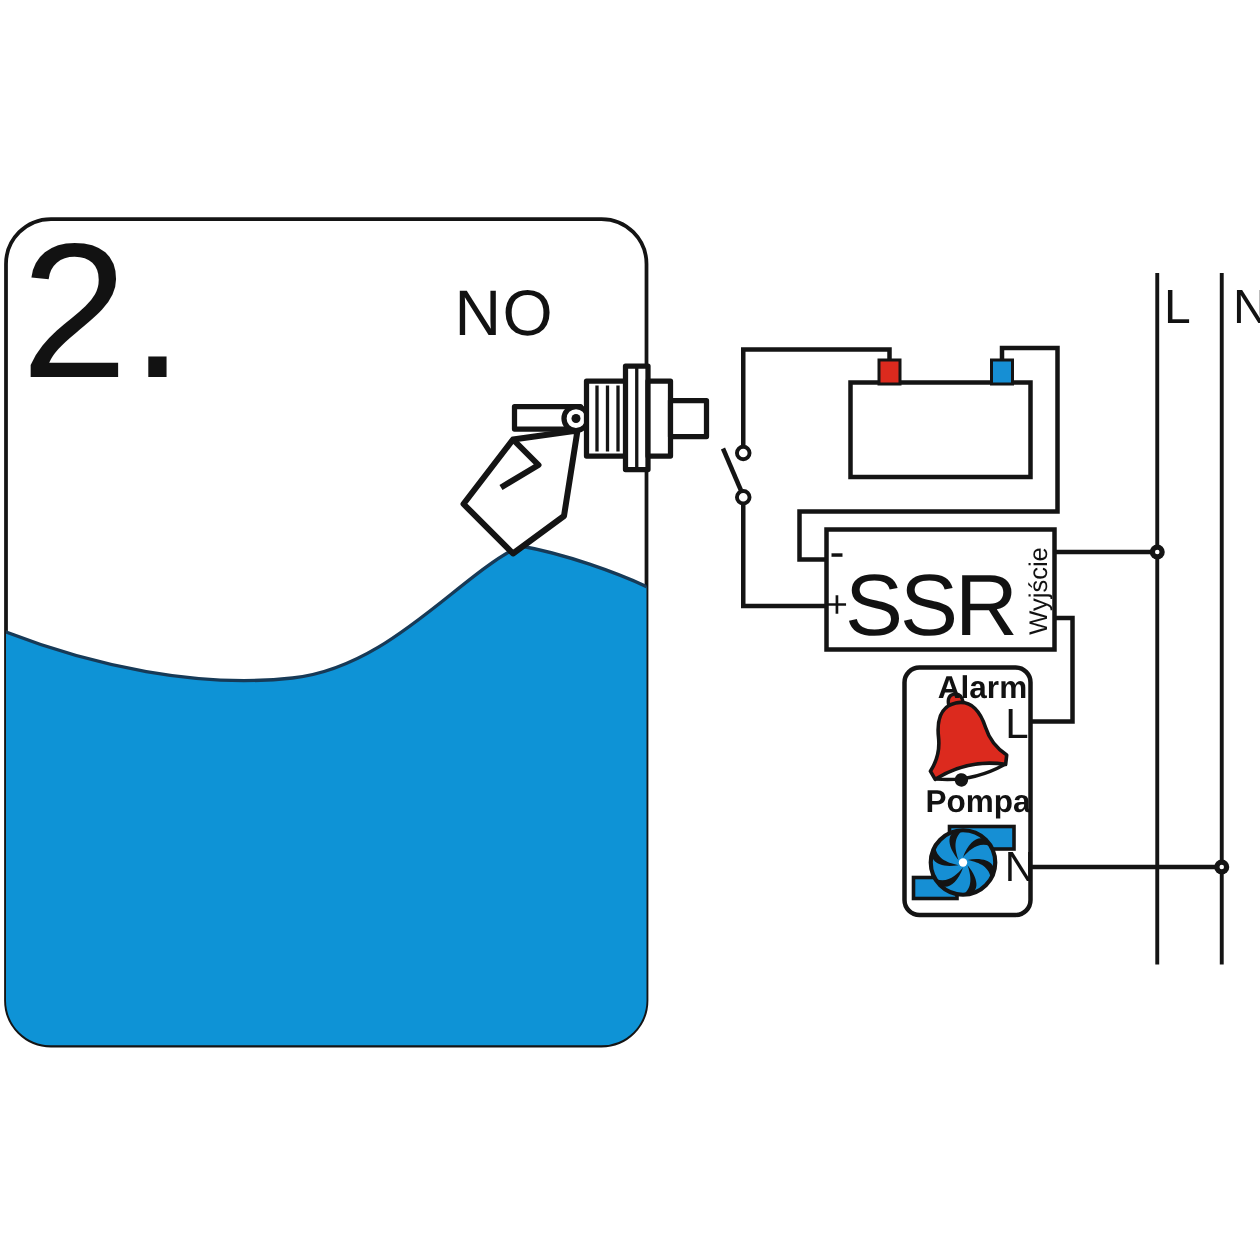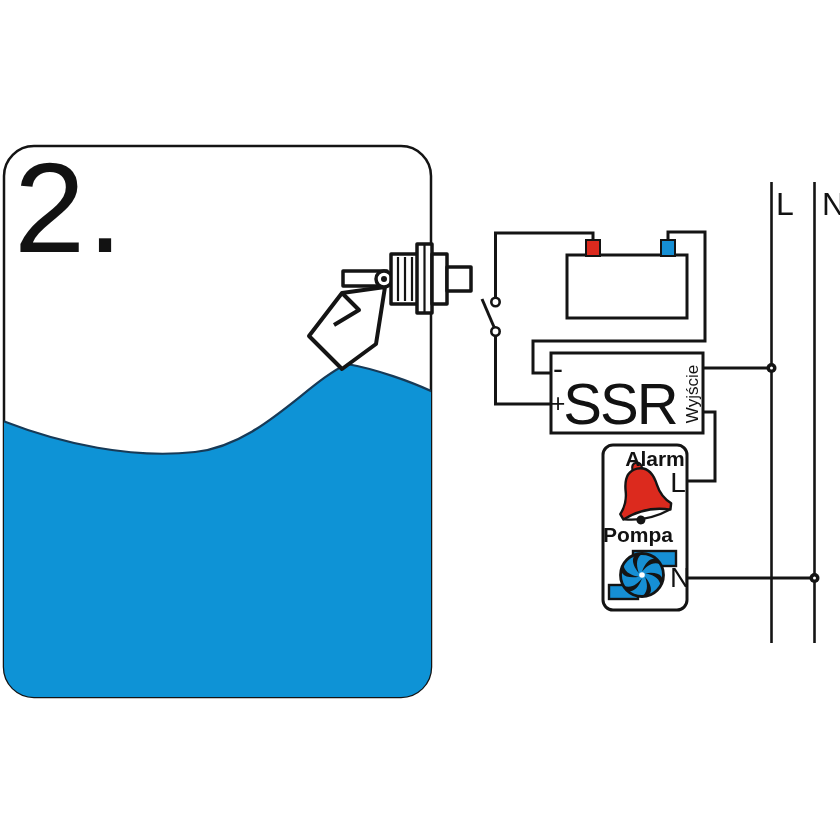--- a/index.html
+++ b/index.html
@@ -16,21 +16,21 @@
   .ssr{left:560px;top:356px;width:120px;height:96px;display:flex;
        align-items:center;justify-content:center;font-size:58px;letter-spacing:-2px;}
   .ssr-minus{left:549px;top:358px;width:18px;height:22px;display:flex;
        align-items:center;justify-content:center;font-size:30px;}
   .ssr-plus{left:549px;top:392px;width:18px;height:22px;display:flex;
        align-items:center;justify-content:center;font-size:25px;}
   .wyjscie{left:650px;top:384px;width:84px;height:20px;display:flex;
        align-items:center;justify-content:center;font-size:17px;
        transform:rotate(-90deg);}
   .alarm{left:603px;top:448px;width:104px;text-align:center;font-size:21px;font-weight:bold;}
-  .pompa{left:603px;top:524px;width:84px;text-align:left;font-size:21px;font-weight:bold;}
+  .pompa{left:603px;top:524px;width:84px;text-align:right;font-size:21px;font-weight:bold;}
   .term-l{left:666px;top:470px;width:24px;height:26px;display:flex;
        align-items:center;justify-content:center;font-size:28px;}
   .term-n{left:668px;top:565px;width:24px;height:26px;display:flex;
        align-items:center;justify-content:center;font-size:28px;}
   .mains-l{left:776px;top:188px;font-size:32px;}
   .mains-n{left:822px;top:188px;font-size:32px;}
 </style>
 </head>
 <body>
 
@@ -121,20 +121,21 @@
 
     <g>
       <circle cx="771.5" cy="368" r="5" fill="#141414"></circle>
       <circle cx="771.5" cy="368" r="1.5" fill="#ffffff"></circle>
       <circle cx="814.5" cy="578" r="5" fill="#141414"></circle>
       <circle cx="814.5" cy="578" r="1.5" fill="#ffffff"></circle>
     </g>
   </svg>
 
   <div class="lbl step">2.</div>
+  <div class="lbl no">NO</div>
   <div class="lbl ssr">SSR</div>
   <div class="lbl ssr-minus">-</div>
   <div class="lbl ssr-plus">+</div>
   <div class="lbl wyjscie">Wyjście</div>
   <div class="lbl alarm">Alarm</div>
   <div class="lbl pompa">Pompa</div>
   <div class="lbl term-l">L</div>
   <div class="lbl term-n">N</div>
   <div class="lbl mains-l">L</div>
   <div class="lbl mains-n">N</div>

